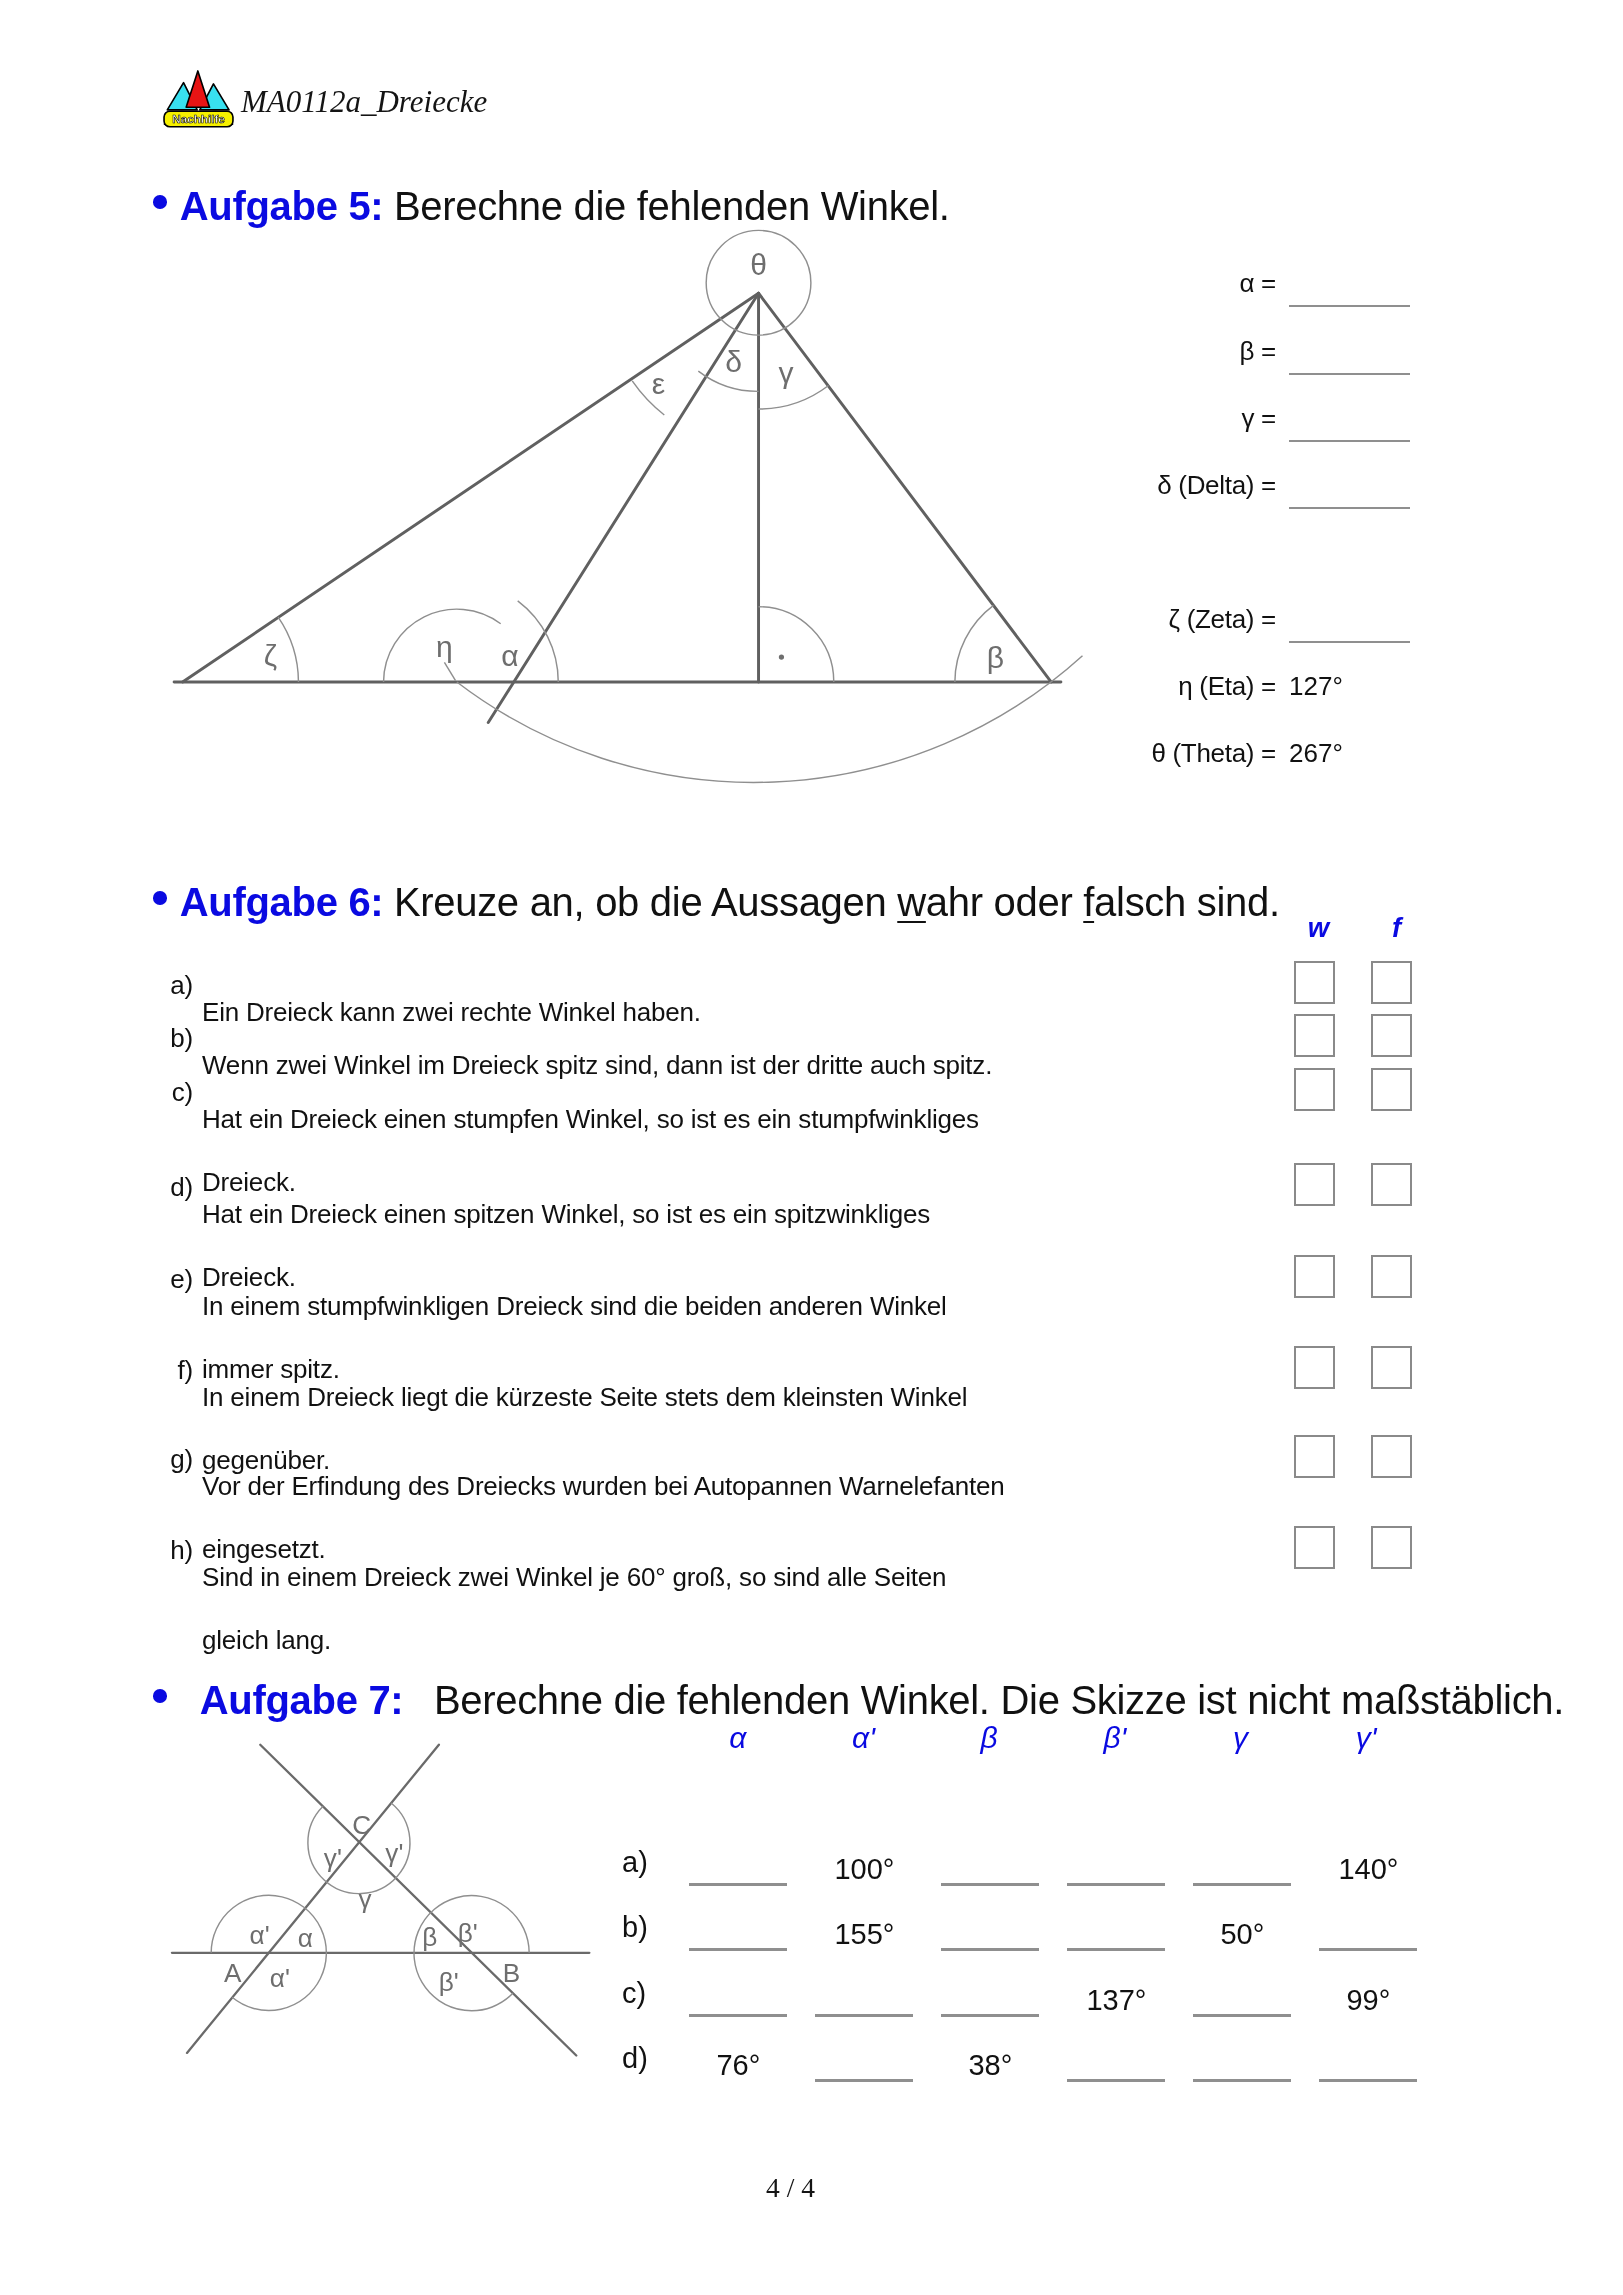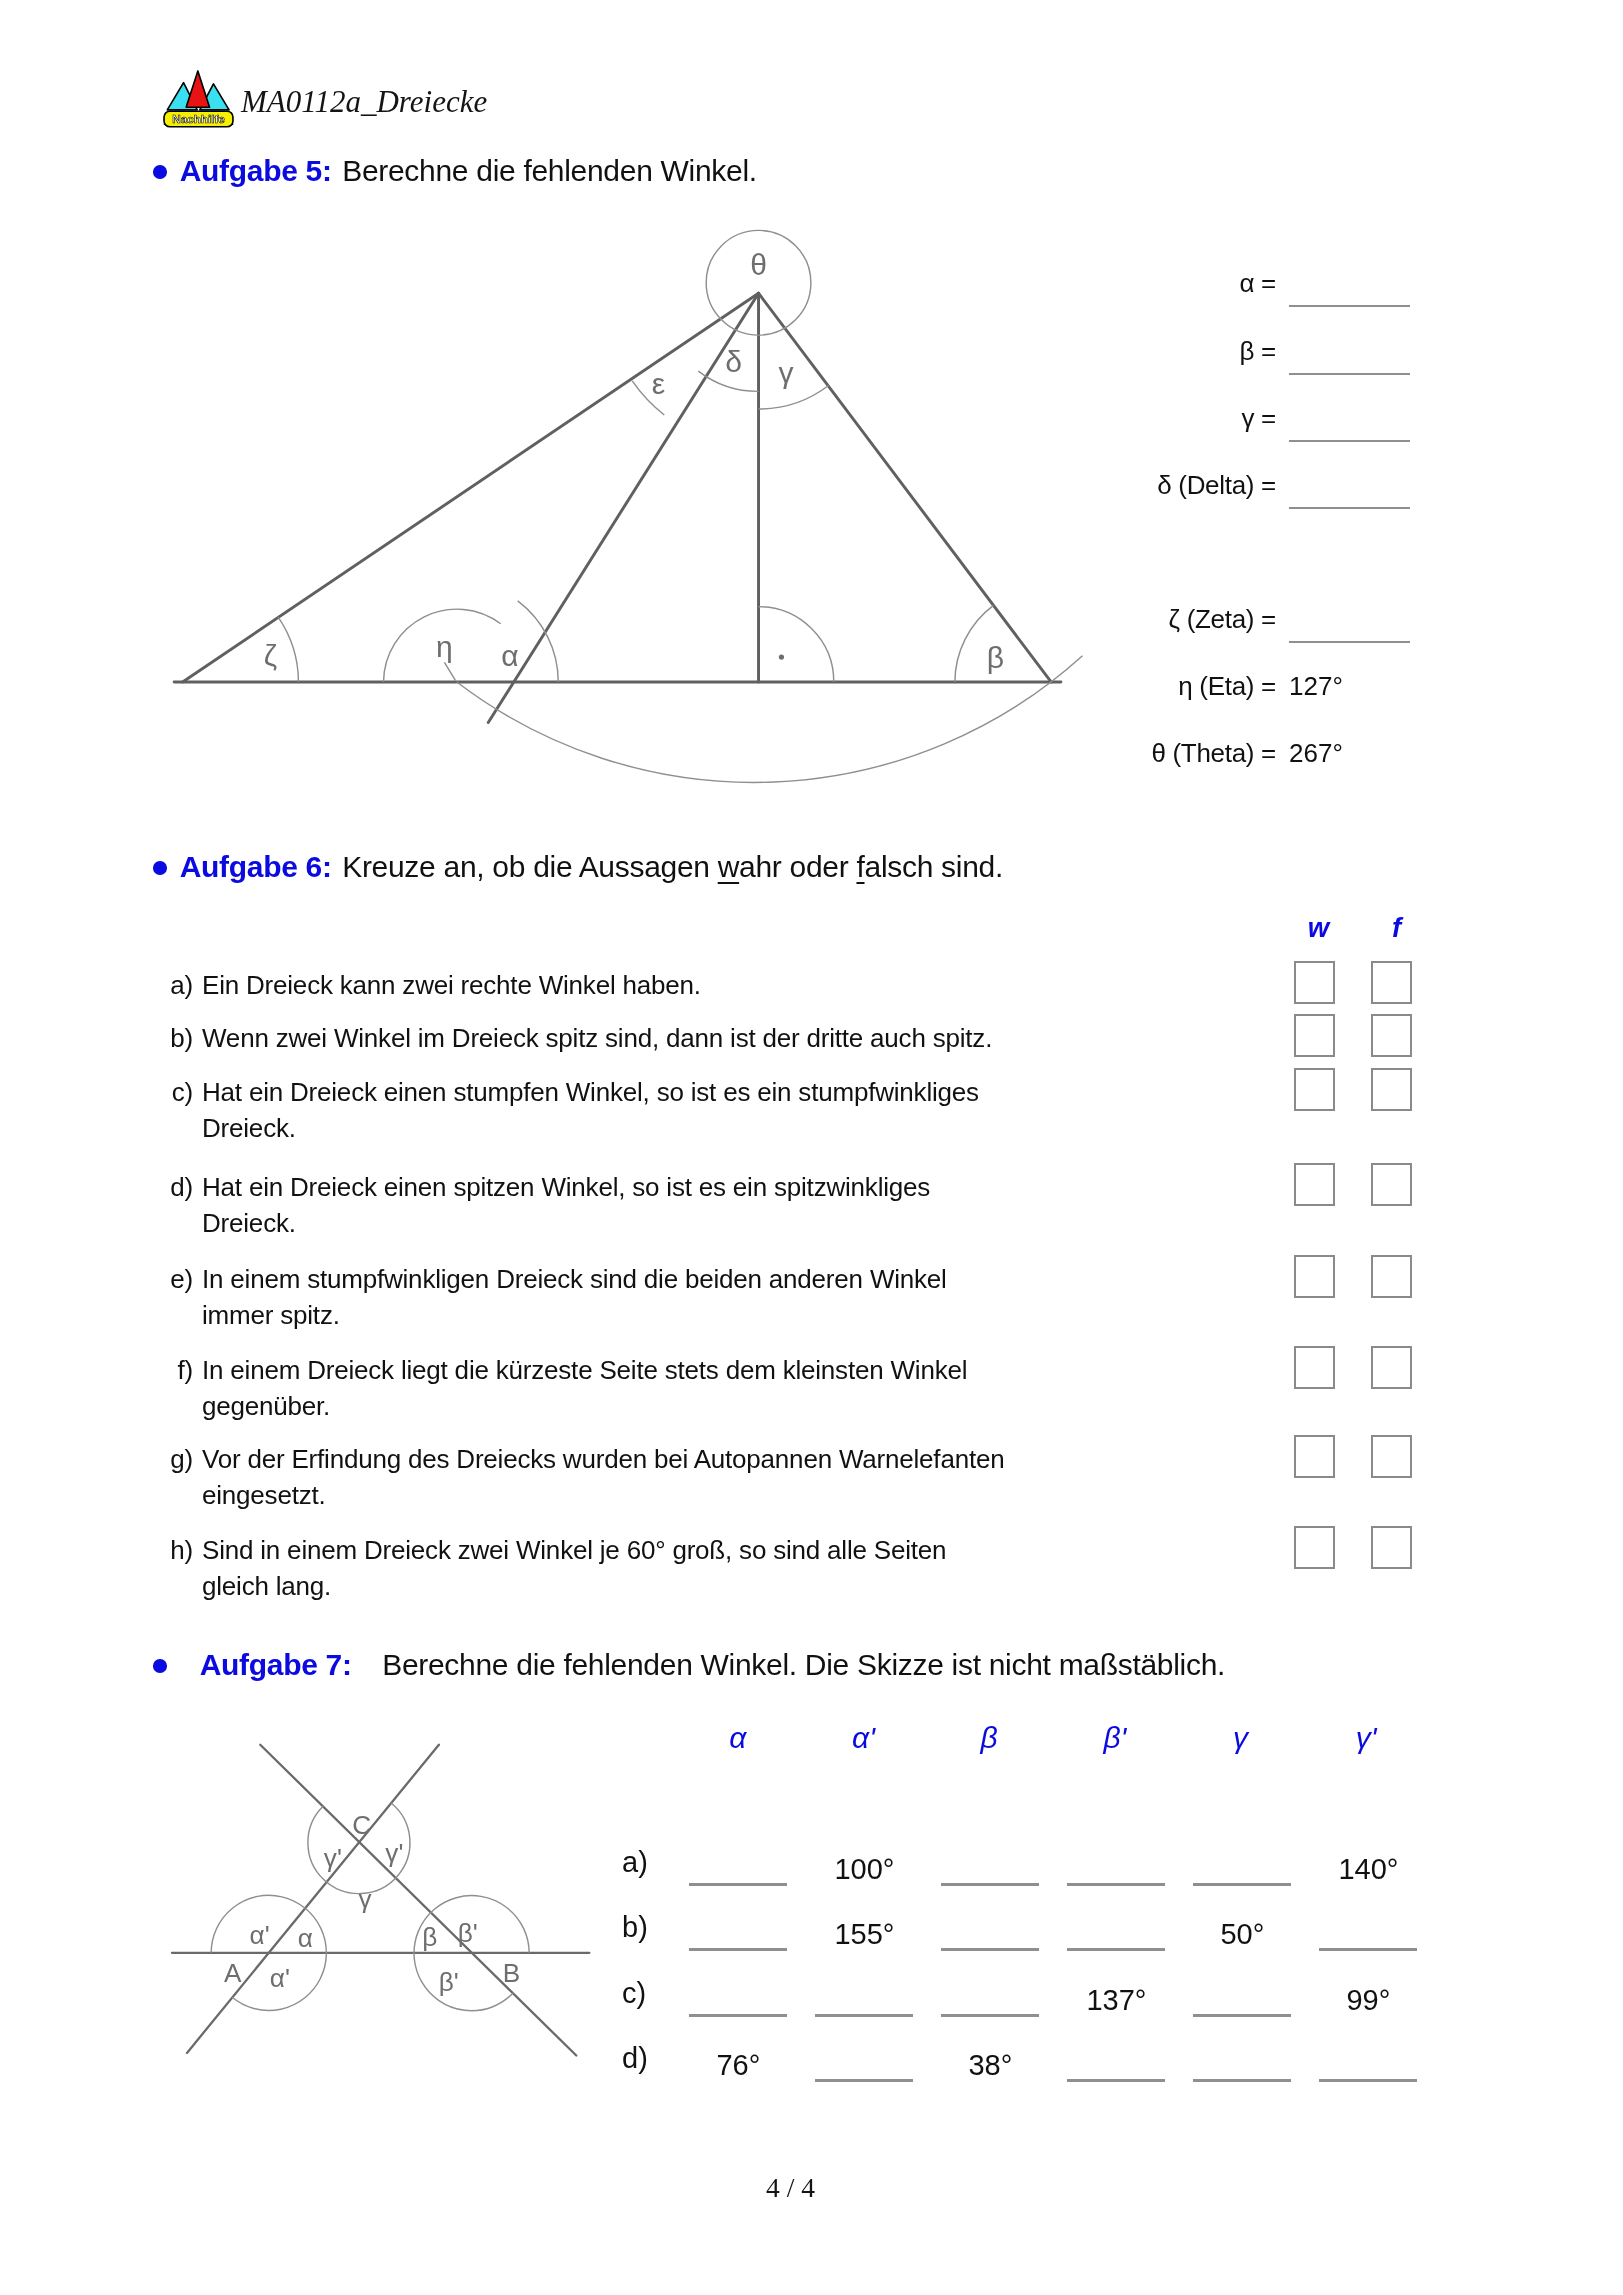--- a/index.html
+++ b/index.html
@@ -4,21 +4,21 @@
 <style>
   html,body{margin:0;padding:0;background:#fff;}
   .page{position:relative;width:1623px;height:2295px;background:#ffffff;overflow:hidden;
         font-family:"Liberation Sans",sans-serif;color:#111;}
   
   .logo{position:absolute;left:162px;top:67px;}
   .doc-title{position:absolute;left:241px;top:84px;font-family:"Liberation Serif",serif;
              font-style:italic;font-size:31px;color:#141414;}
   
   .heading{position:absolute;display:flex;align-items:flex-start;white-space:nowrap;
-           font-size:30px;letter-spacing:-0.3px;}
+           font-size:40px;letter-spacing:-0.3px;margin-top:30px;}
   .bullet{width:13.7px;height:13.7px;border-radius:50%;background:#0a0ae1;margin:11px 13px 0 0;flex:0 0 auto;}
   .h-label{color:#0a0ae1;font-weight:bold;margin-right:10.5px;}
   .h-text{color:#111;}
   .h-text .ul{text-decoration:underline;text-underline-offset:4.6px;text-decoration-thickness:2px;}
   
   .ansrow{position:absolute;left:949px;width:497px;height:47px;font-size:26px;}
   .ans-label{position:absolute;left:0;top:0;width:327px;text-align:right;letter-spacing:-0.3px;}
   .ans-val{position:absolute;left:340px;top:0;width:121px;}
   .ans-val.is-blank{height:37px;border-bottom:2.6px solid #8f8f8f;}
   
@@ -26,21 +26,21 @@
   .dg-thin{stroke:#8f8f8f;stroke-width:2.2;fill:none;}
   .dg-lbl{fill:#6e6e6e;font-family:"Liberation Sans",sans-serif;font-size:46px;text-anchor:middle;}
   .dg-lbl2{fill:#6e6e6e;font-family:"Liberation Sans",sans-serif;font-size:40px;text-anchor:middle;}
   .dg2-line{stroke:#6a6a6a;stroke-width:3.5;fill:none;stroke-linecap:round;}
   
   .wf-head{position:absolute;top:912px;width:39px;text-align:center;color:#0a0ae1;
            font-size:27.5px;font-style:italic;font-weight:bold;}
   .t6row{position:absolute;left:0;width:1623px;font-size:26px;line-height:36px;letter-spacing:-0.2px;}
   .t6label{position:absolute;left:154px;width:39px;text-align:right;top:0;}
   .t6text{position:absolute;left:202px;width:1047px;top:0;}
-  .t6text span{display:block;}
+  .t6text span{display:block;margin-top:27px;}
   .cb{position:absolute;width:37px;height:39px;border:2.6px solid #8a8a8a;top:-5.9px;background:#fff;}
   .cb.w{left:1294px;} .cb.f{left:1371px;}
   
   .t7head{position:absolute;left:675px;top:1721px;width:754px;display:flex;}
   .t7head div{width:126px;text-align:center;color:#0a0ae1;font-style:italic;font-size:30px;}
   .t7row{position:absolute;left:622px;width:851px;display:flex;font-size:29px;}
   .t7lbl{width:39px;margin-right:14.4px;text-align:left;}
   .t7cell{width:126px;display:flex;justify-content:center;align-items:flex-end;}
   .cellval.is-blank{width:98px;height:33px;border-bottom:3.3px solid #8f8f8f;margin-top:3.9px;}
   

